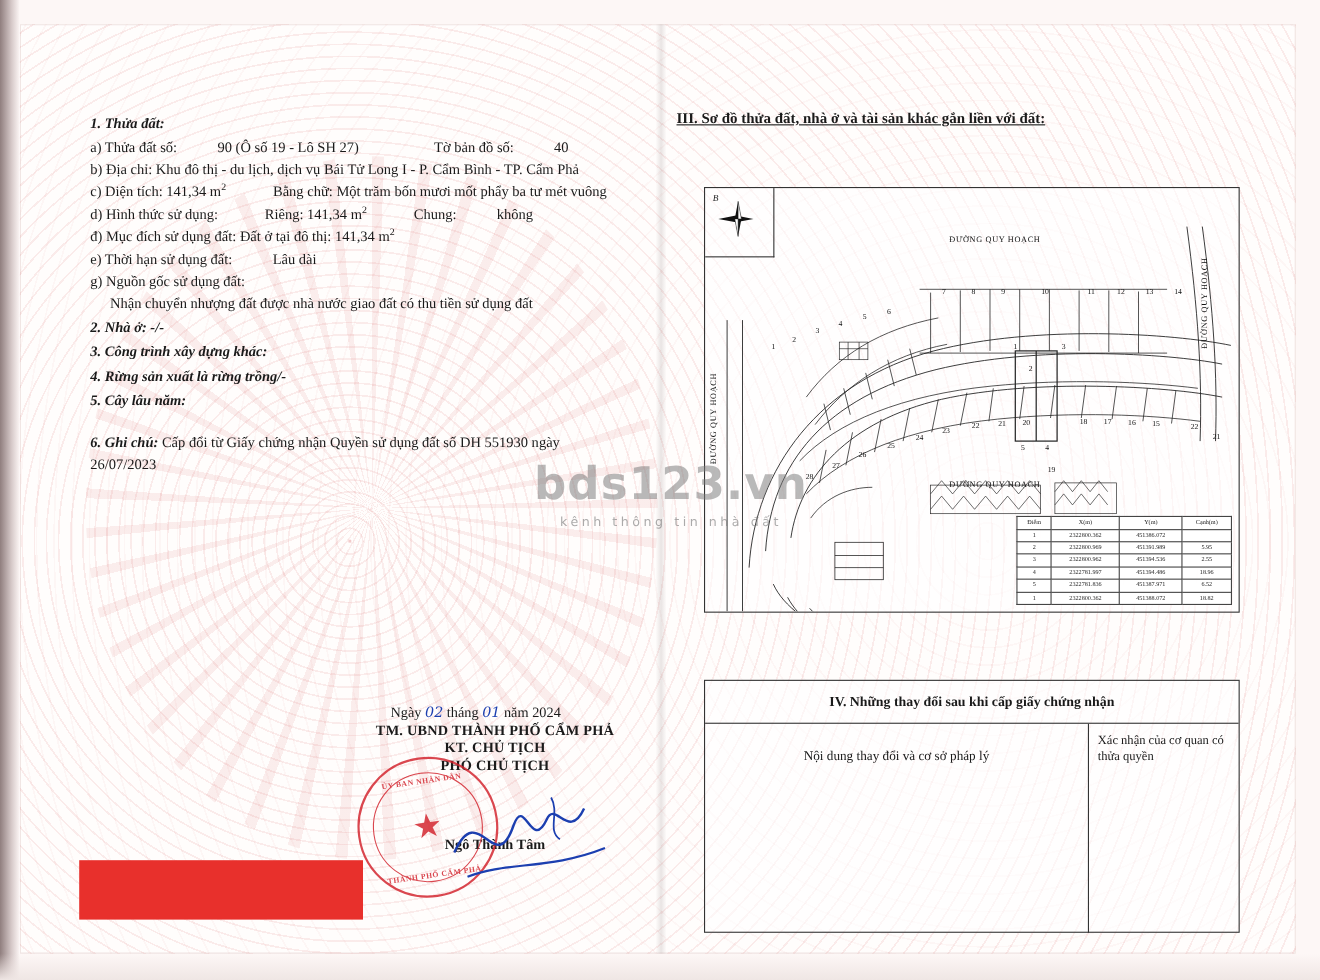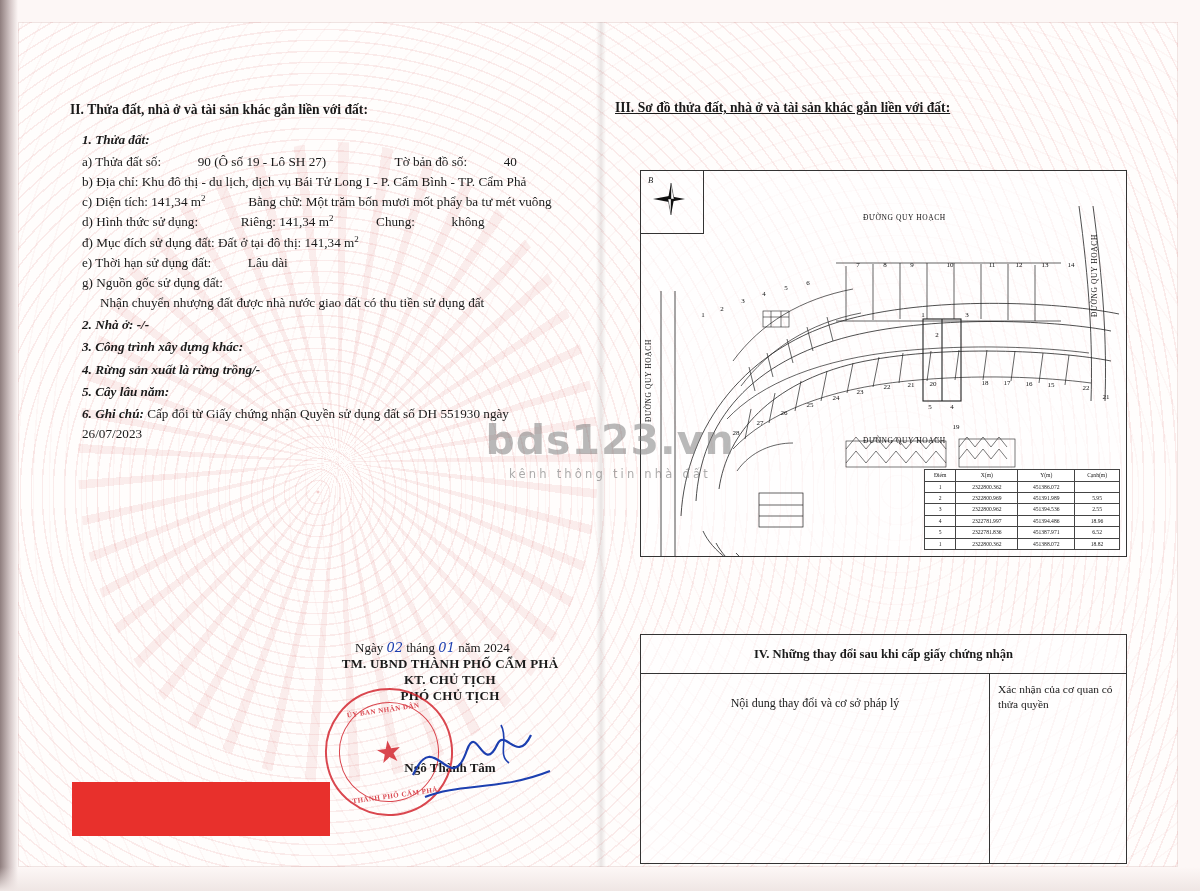--- a/index.html
+++ b/index.html
@@ -217,21 +217,20 @@
     line-height: 1.5;
   }
   .coord-table th { font-size: 5.6px; }
 
   .sec4-box {
     position: absolute;
     left: 640px; top: 618px;
     width: 485px; height: 228px;
     border: 1px solid #333;
     background: rgba(255,255,255,0.55);
-    margin-top: 16px;
   }
   .sec4-title {
     text-align: center;
     font-weight: bold;
     font-size: 12.6px;
     padding: 12px 4px 11px;
     border-bottom: 1px solid #333;
   }
   .sec4-head {
     display: flex;
@@ -283,21 +282,20 @@
 
 <div class="page">
   <div class="left-edge-shadow"></div>
   <div class="paper">
     <div class="guilloche"></div>
     <div class="guilloche2"></div>
   </div>
   <div class="fold"></div>
 
   <div class="left-col">
-    <div class="sec-title">II. Thửa đất, nhà ở và tài sản khác gắn liền với đất:</div>
 
     <div class="sub-title">1. Thửa đất:</div>
 
     <div class="row">
       <span>a) Thửa đất số:</span>
       <span class="gap-3"></span>
       <span>90 (Ô số 19 - Lô SH 27)</span>
       <span class="gap-1"></span>
       <span>Tờ bản đồ số:</span>
       <span class="gap-3"></span>
@@ -343,21 +341,21 @@
       <span>g) Nguồn gốc sử dụng đất:</span>
     </div>
     <div class="row indent2 wrap">
       <span>Nhận chuyển nhượng đất được nhà nước giao đất có thu tiền sử dụng đất</span>
     </div>
 
     <div class="sub-title">2. Nhà ở: -/-</div>
     <div class="sub-title">3. Công trình xây dựng khác:</div>
     <div class="sub-title">4. Rừng sản xuất là rừng trồng/-</div>
     <div class="sub-title">5. Cây lâu năm:</div>
-    <div class="row wrap" style="margin-left:12px;margin-top:2px;">
+    <div class="row wrap" style="margin-left:12px;margin-top:18px;">
       <span style="font-style:italic;font-weight:bold;">6. Ghi chú:</span>
       <span>Cấp đổi từ Giấy chứng nhận Quyền sử dụng đất số DH 551930 ngày 26/07/2023</span>
     </div>
   </div>
 
   <div class="sign-block">
     <div class="sign-date">
       <span>Ngày</span>
       <span class="hand">02</span>
       <span>tháng</span>

